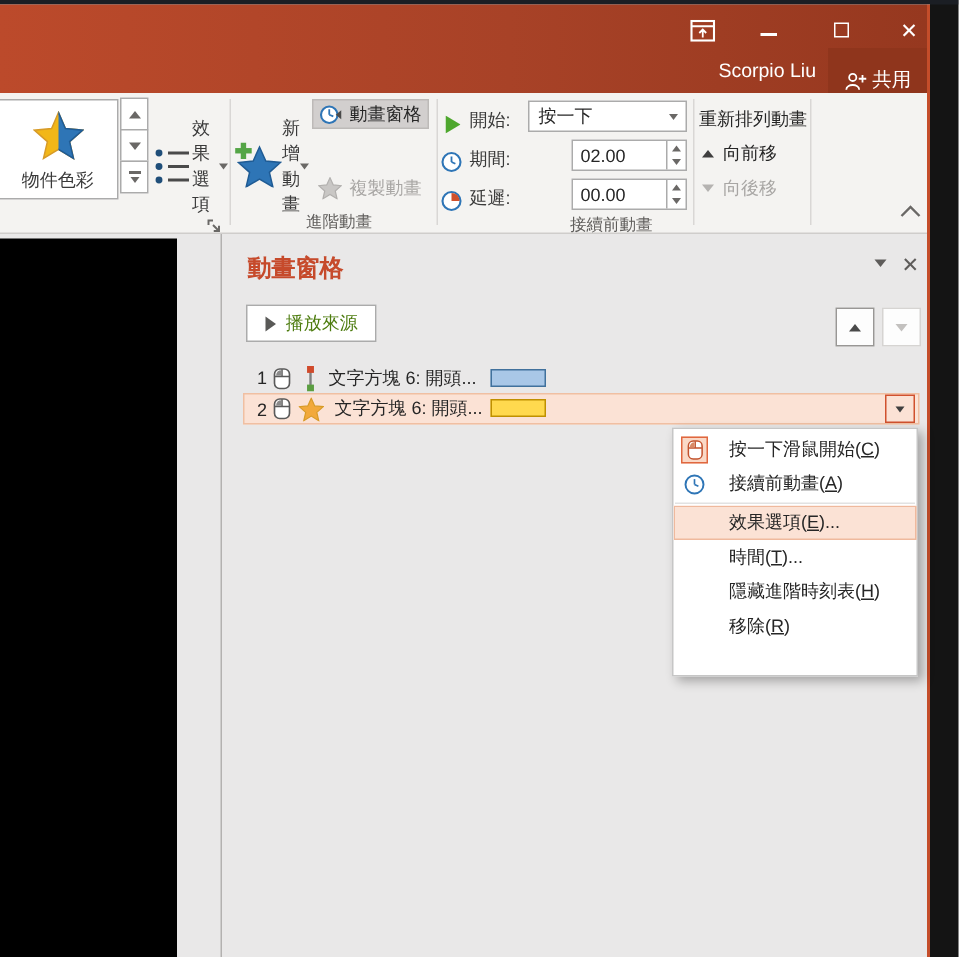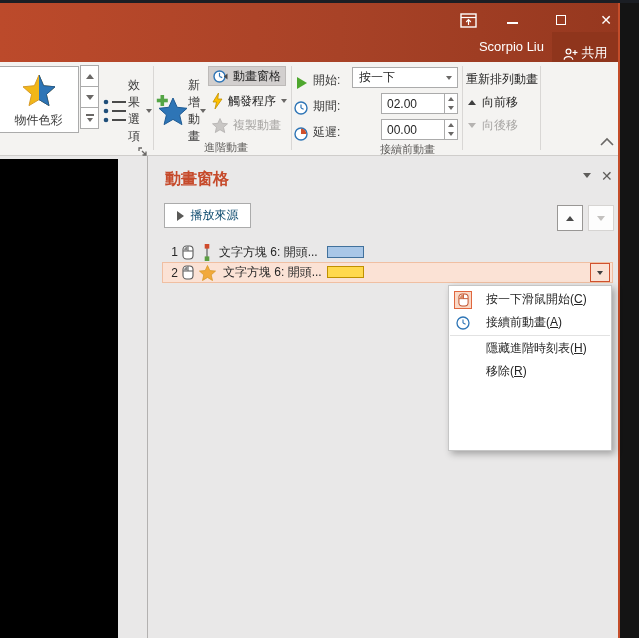--- a/index.html
+++ b/index.html
@@ -59,21 +59,21 @@
   
   .content { position:absolute; left:0; top:153px; width:618px; height:482px; background:#E9E8E8; }
   .slide { position:absolute; left:0; top:3px; width:118px; height:479px; background:#000; }
   .divider { position:absolute; left:147px; top:0; width:1px; height:482px; background:#B3B1B0; }
 
   
   .pane-title { position:absolute; left:165px; top:13px; font-size:16px; font-weight:bold; color:#C64A2B; }
   .pane-menu { position:absolute; left:583px; top:22px; cursor:default; }
   .pane-close { position:absolute; left:601px; top:12px; font-size:14px; color:#5E5C5A; cursor:default; }
   .playbtn { position:absolute; left:164px; top:47px; width:87px; height:25px; background:#fff; border:1px solid #ABABAB;
-             display:flex; align-items:center; justify-content:center; gap:7px; font-size:12px; color:#0c4a6e; cursor:default; }
+             display:flex; align-items:center; justify-content:center; gap:7px; font-size:12px; color:#4d7c0f; cursor:default; }
   .play-tri { width:0; height:0; border-top:5px solid transparent; border-bottom:5px solid transparent; border-left:7px solid #595957; }
   .updownbtn { position:absolute; top:49px; width:26px; height:26px; background:#FDFDFD; display:flex; align-items:center; justify-content:center; cursor:default; }
   .updownbtn.en { border:1px solid #999795; }
   .updownbtn.dis { border:1px solid #D6D4D2; }
   .updownbtn .tri-dn.dis { border-top-color:#C3C1BF; }
 
   .animrow { position:absolute; left:162px; width:451px; height:20px; display:flex; align-items:center; font-size:12px; color:#262626; }
   .animrow.selected { background:#FBE2D5; box-shadow:inset 0 0 0 1px #F0BFA2; height:21px; }
   .rownum { width:10px; text-align:right; margin-left:6px; }
   .rowtext { margin-left:5px; white-space:nowrap; }
@@ -197,29 +197,20 @@
         <span class="icon">
           <svg width="15" height="15" viewBox="0 0 15 15">
               <circle cx="6.5" cy="7.5" r="5.5" fill="#fff" stroke="#2E75B6" stroke-width="1.4"></circle>
               <line x1="6.5" y1="7.5" x2="6.5" y2="3.8" stroke="#2E75B6" stroke-width="1.2"></line>
               <line x1="6.5" y1="7.5" x2="9.2" y2="8.6" stroke="#2E75B6" stroke-width="1.2"></line>
               <polygon points="14.5,4.5 14.5,10.5 10.8,7.5" fill="#4A4A4A"></polygon>
             </svg>
         </span>
         <span>動畫窗格</span>
       </div>
-      <div class="smallbtn" style="left:208px; top:29px;">
-        <span class="icon">
-          <svg width="11" height="16" viewBox="0 0 11 16">
-              <polygon points="6.5,0 1,9 4.5,9 3,16 10,6 5.8,6" fill="#FFC000" stroke="#BF8F00" stroke-width="0.8"></polygon>
-            </svg>
-        </span>
-        <span>觸發程序</span>
-        <span class="tri-dn sm"></span>
-      </div>
       <div class="smallbtn disabled" style="left:208px; top:53px;">
         <span class="icon">
           <svg width="16" height="15" viewBox="0 0 16 15">
               <polygon points="8,0.5 10.2,5.3 15.5,5.8 11.5,9.3 12.7,14.5 8,11.7 3.3,14.5 4.5,9.3 0.5,5.8 5.8,5.3" fill="#C9C7C5" stroke="#B2B0AE" stroke-width="0.8"></polygon>
             </svg>
         </span>
         <span>複製動畫</span>
       </div>
       <div class="rlabel" style="left:204px; top:78px;">進階動畫</div>
 
@@ -393,20 +384,26 @@
           <span class="micon">
             <svg width="14" height="14" viewBox="0 0 14 14">
                 <circle cx="7" cy="7" r="6" fill="#fff" stroke="#2E75B6" stroke-width="1.3"></circle>
                 <line x1="7" y1="7" x2="7" y2="3.4" stroke="#2E75B6" stroke-width="1.1"></line>
                 <line x1="7" y1="7" x2="9.6" y2="8.2" stroke="#2E75B6" stroke-width="1.1"></line>
               </svg>
           </span>
           <span class="mtext"><span>接續前動畫(</span><span class="ak">A</span><span>)</span></span>
         </div>
         <div class="msep"></div>
+        <div class="mitem hover">
+          <span class="mtext"><span>效果選項(</span><span class="ak">E</span><span>)...</span></span>
+        </div>
+        <div class="mitem">
+          <span class="mtext"><span>時間(</span><span class="ak">T</span><span>)...</span></span>
+        </div>
         <div class="mitem">
           <span class="mtext"><span>隱藏進階時刻表(</span><span class="ak">H</span><span>)</span></span>
         </div>
         <div class="mitem">
           <span class="mtext"><span>移除(</span><span class="ak">R</span><span>)</span></span>
         </div>
       </div>
     </div>
 
   </div>

